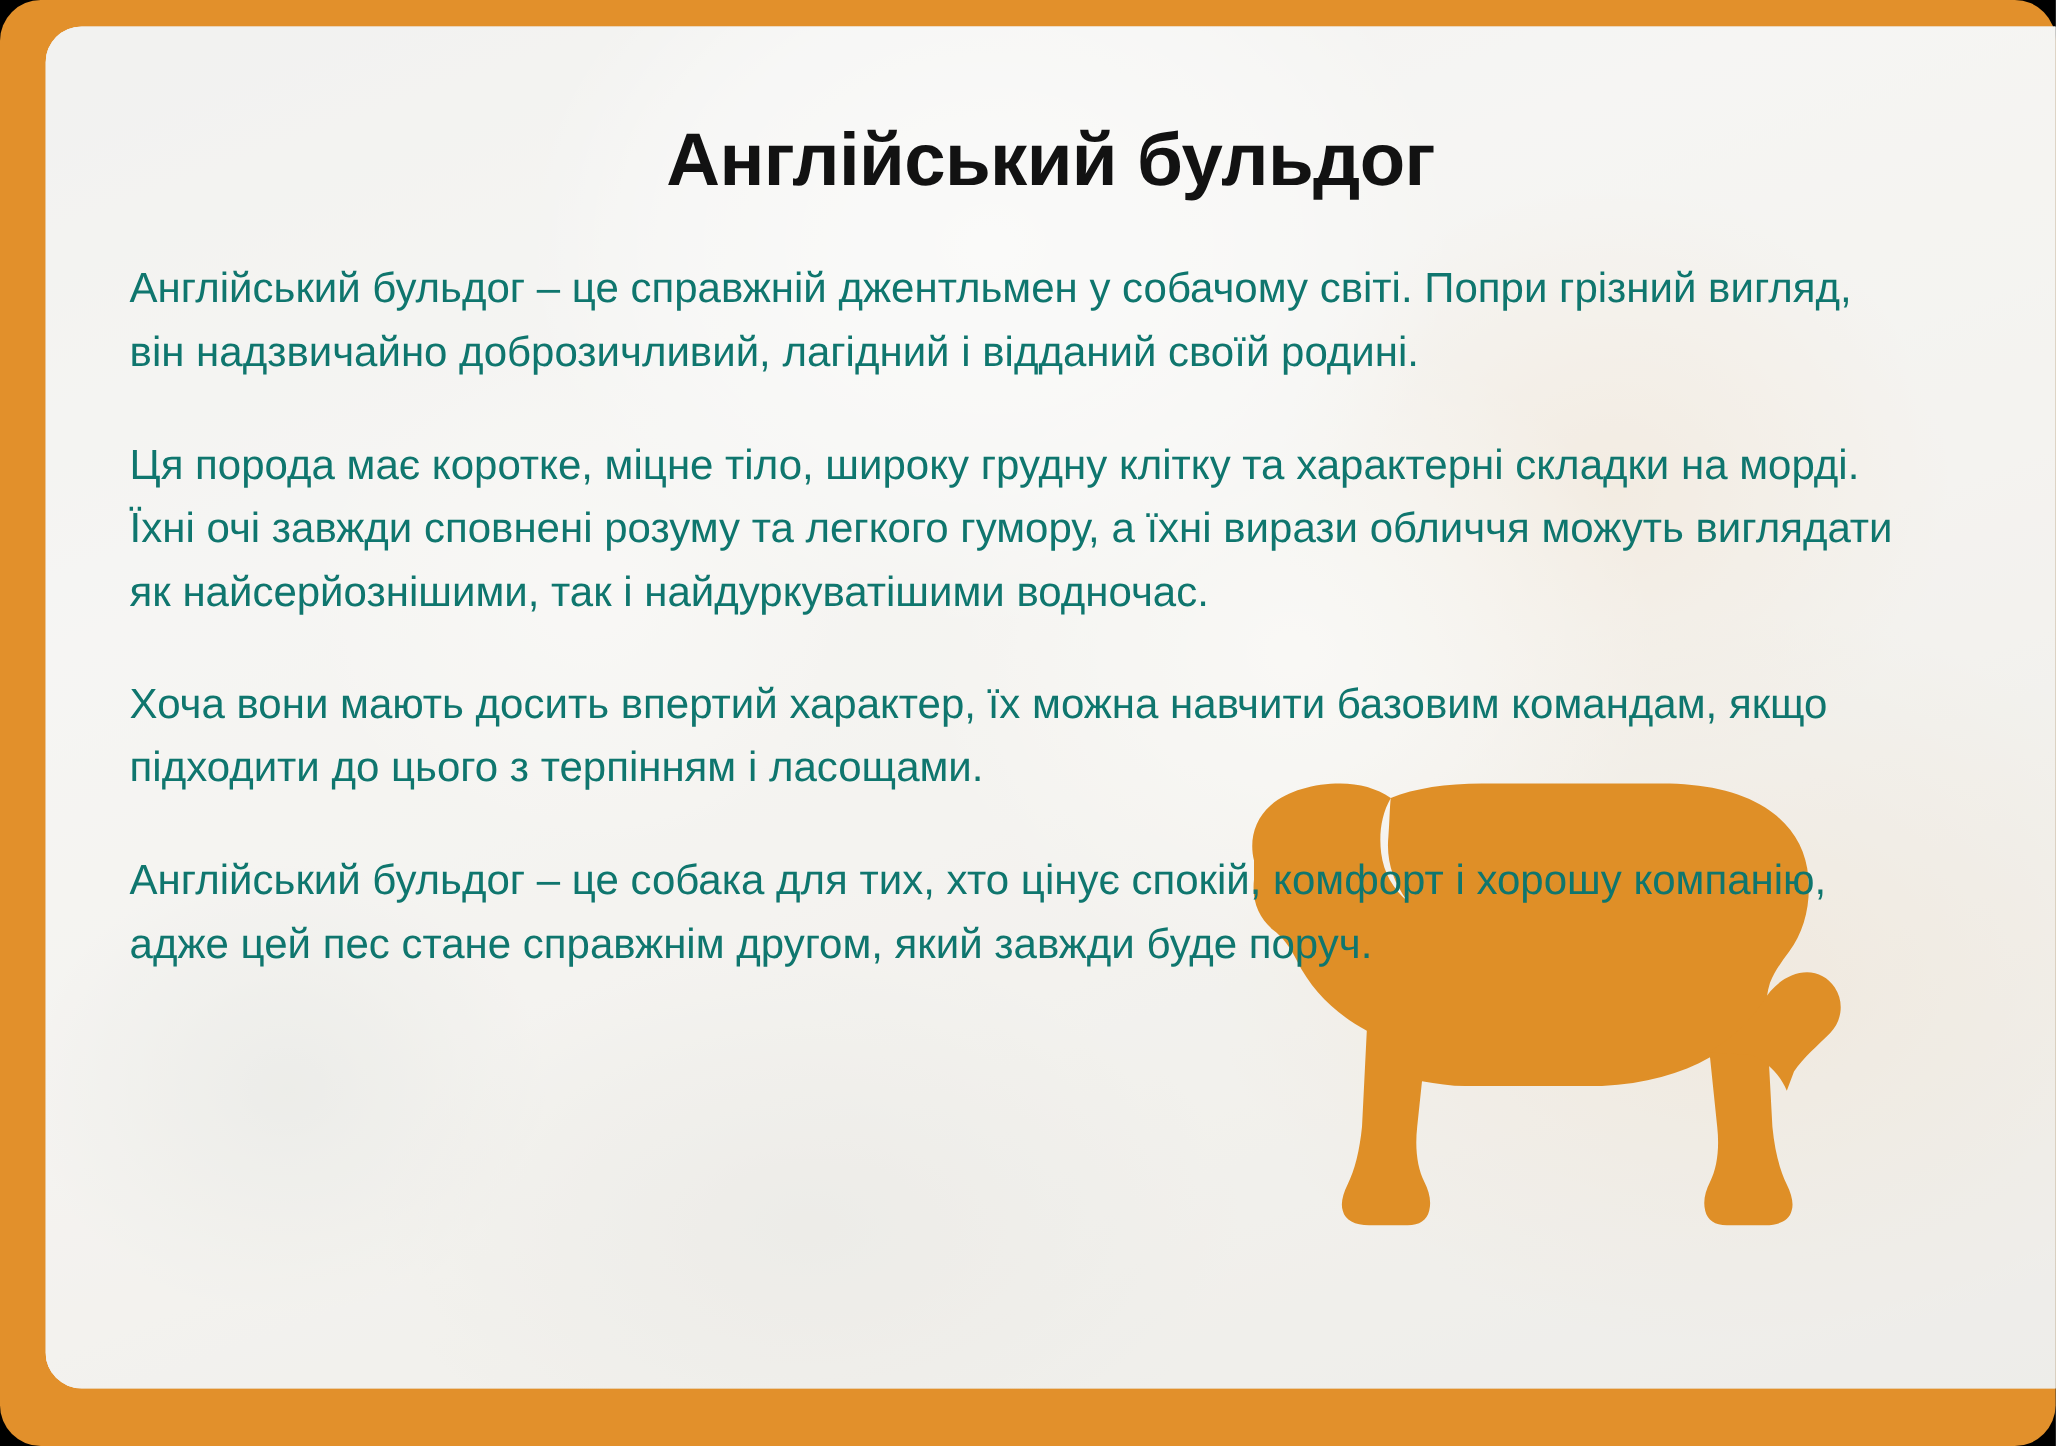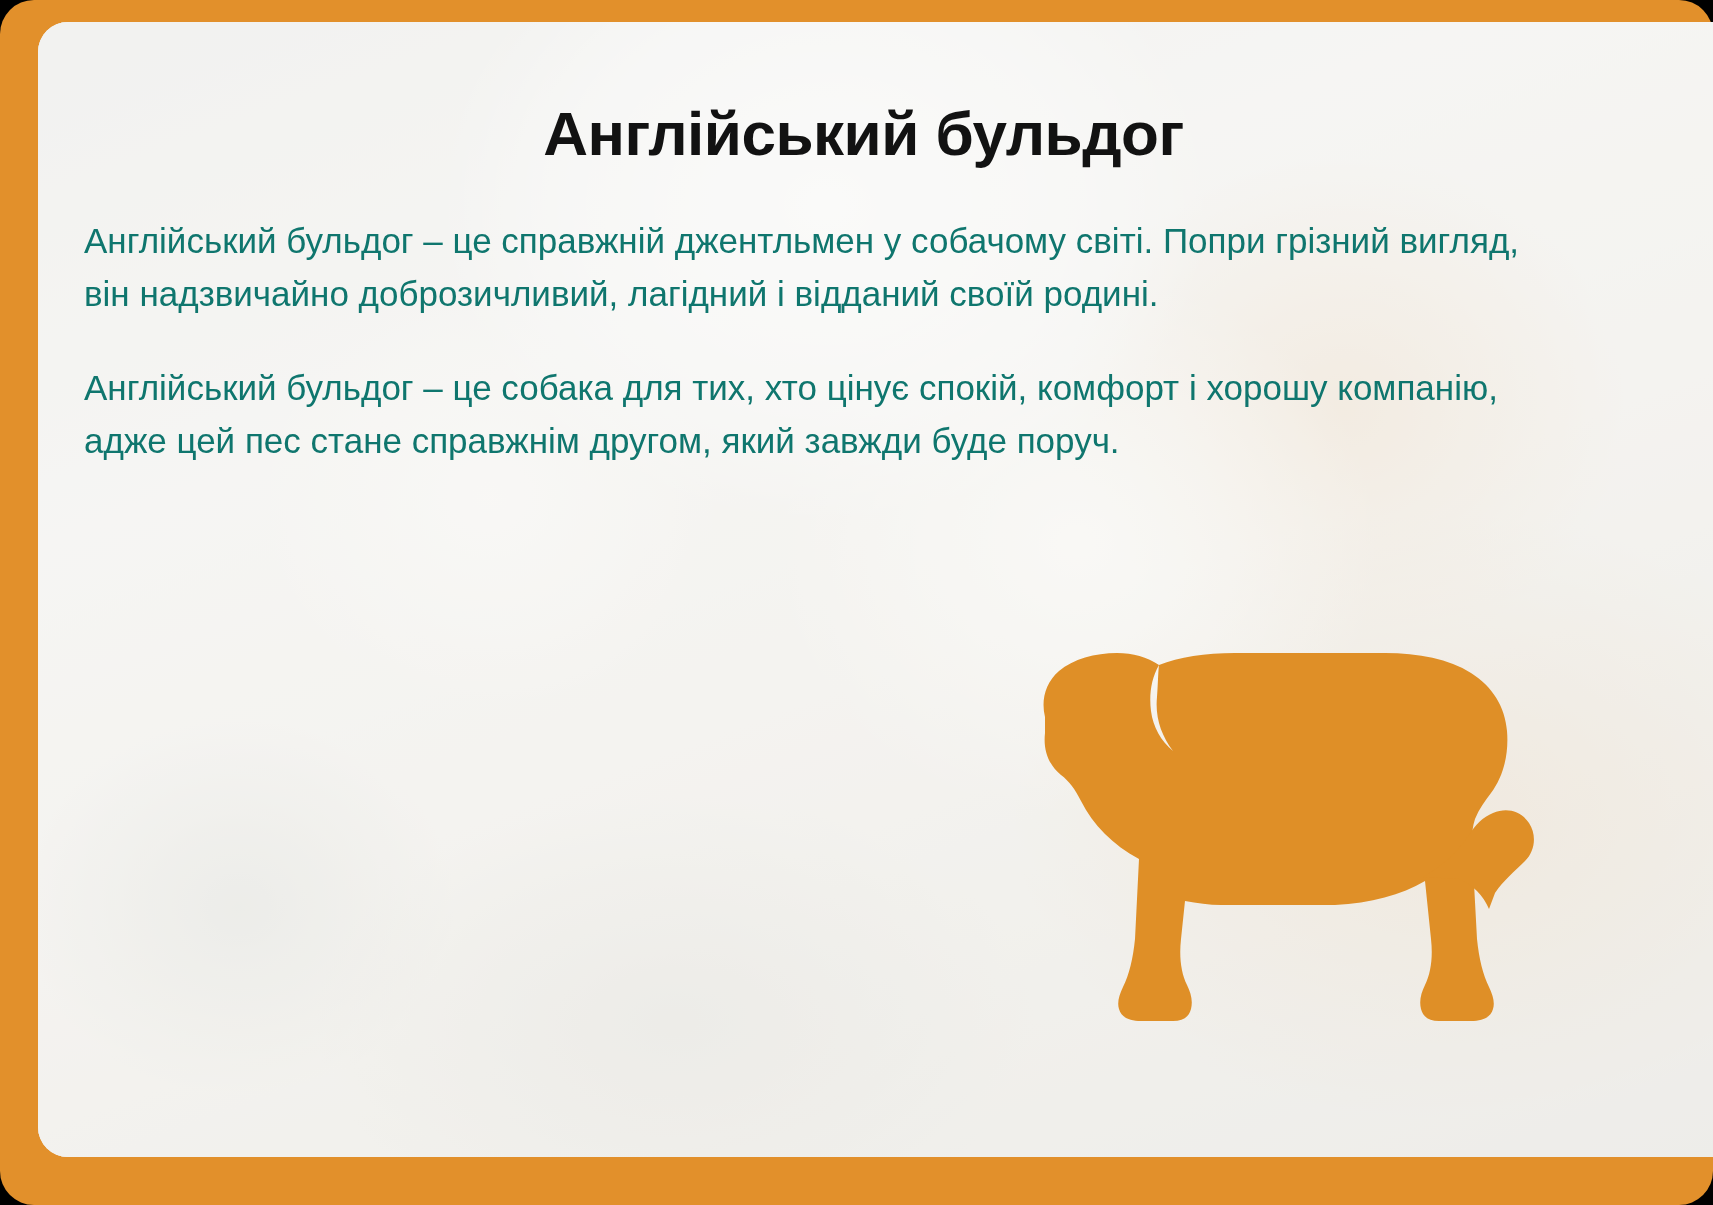--- a/index.html
+++ b/index.html
@@ -67,21 +67,21 @@
     bottom: 118px;
     width: 560px;
     height: 430px;
     pointer-events: none;
   }
 
   
   .content {
     position: absolute;
     left: 0; top: 0; right: 0; bottom: 0;
-    padding: 78px 70px 40px 46px;
+    padding: 78px 70px 40px 70px;
     box-sizing: border-box;
   }
   .title {
     margin: 0 0 46px 0;
     text-align: center;
     font-size: 62px;
     font-weight: 700;
     color: #121212;
     letter-spacing: -0.5px;
     line-height: 1.1;
@@ -161,18 +161,20 @@
         L 506 300
         C 500 286, 490 276, 476 270
         Z
       "></path>
     </svg>
 
     <div class="content">
       <h1 class="title">Англійський бульдог</h1>
       <div class="body-text">
         <p class="para">Англійський бульдог – це справжній джентльмен у собачому світі. Попри грізний вигляд, він надзвичайно доброзичливий, лагідний і відданий своїй родині.</p>
+        <p class="para">Ця порода має коротке, міцне тіло, широку грудну клітку та характерні складки на морді. Їхні очі завжди сповнені розуму та легкого гумору, а їхні вирази обличчя можуть виглядати як найсерйознішими, так і найдуркуватішими водночас.</p>
+        <p class="para">Хоча вони мають досить впертий характер, їх можна навчити базовим командам, якщо підходити до цього з терпінням і ласощами.</p>
         <p class="para">Англійський бульдог – це собака для тих, хто цінує спокій, комфорт і хорошу компанію, адже цей пес стане справжнім другом, який завжди буде поруч.</p>
       </div>
     </div>
 
   </div>
 </div>
 
 </body></html>

